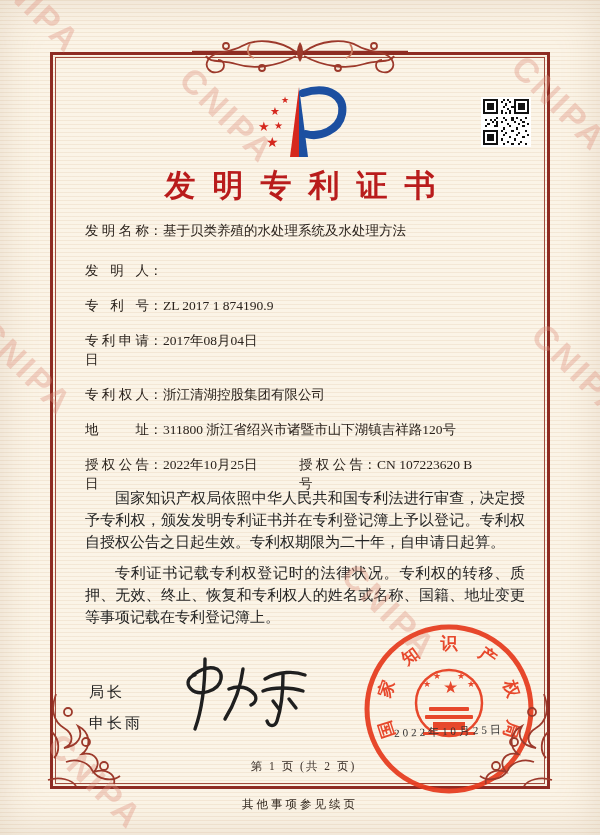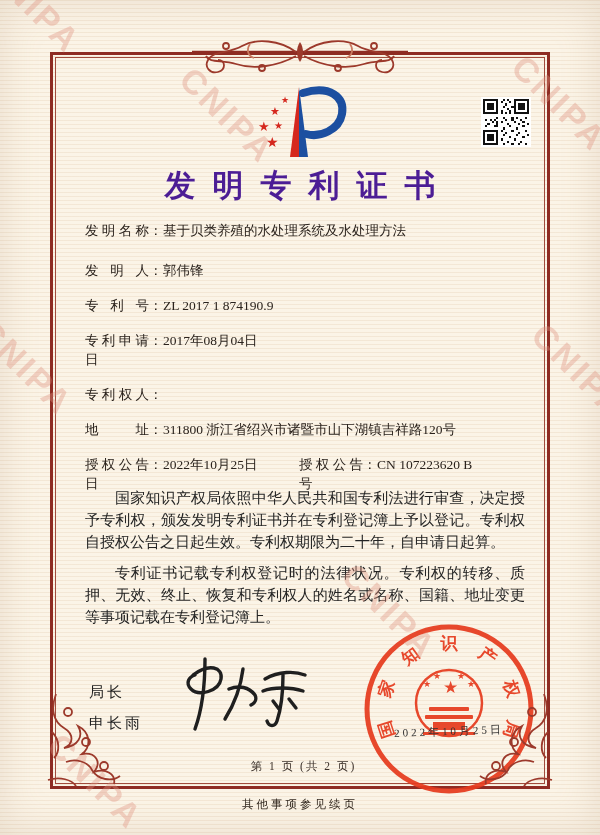--- a/index.html
+++ b/index.html
@@ -32,21 +32,21 @@
   .cert{
     position:absolute;left:50px;top:52px;width:494px;height:731px;
     border:3px solid #8e2c23;z-index:2;
   }
   .cert::before{content:"";position:absolute;inset:2px;border:1px solid #a14b3c;pointer-events:none;}
   
   .cert-number{position:absolute;left:32px;top:38px;font-size:13.5px;letter-spacing:1.5px;color:#2e2620;}
   .logo{position:absolute;left:197px;top:26px;width:100px;height:82px;}
   .qr{position:absolute;right:16px;top:42px;width:46px;height:46px;background:#fff;padding:2px;}
   .title{position:absolute;left:0;top:110px;width:100%;text-align:center;
-    font-size:31px;font-weight:bold;letter-spacing:17px;text-indent:17px;color:#4c1d95;}
+    font-size:31px;font-weight:bold;letter-spacing:17px;text-indent:17px;color:#b91c1c;}
   
   .fields{position:absolute;left:32px;top:166px;right:18px;font-size:13.5px;color:#2a221c;}
   .frow{display:flex;align-items:flex-start;margin-bottom:16px;line-height:19px;}
   .frow.first{margin-bottom:21px;}
   .flabel{width:64px;flex:none;text-align:justify;text-align-last:justify;}
   .fcolon{flex:none;width:13px;margin-right:1px;}
   .fvalue{flex:1;}
   .fvalue-fixed{flex:none;width:136px;}
   
   .paras{position:absolute;left:32px;top:432px;right:22px;font-size:15px;line-height:22px;text-align:justify;color:#242424;}
@@ -108,35 +108,35 @@
 
   <div class="fields">
     <div class="frow first">
       <span class="flabel">发明名称</span>
         <span class="fcolon">：</span>
       <span class="fvalue">基于贝类养殖的水处理系统及水处理方法</span>
     </div>
     <div class="frow">
       <span class="flabel">发明人</span>
         <span class="fcolon">：</span>
-      <span class="fvalue">郭伟锋</span>
     </div>
     <div class="frow">
       <span class="flabel">专利号</span>
         <span class="fcolon">：</span>
       <span class="fvalue">ZL 2017 1 874190.9</span>
     </div>
     <div class="frow">
       <span class="flabel">专利申请日</span>
         <span class="fcolon">：</span>
       <span class="fvalue">2017年08月04日</span>
     </div>
     <div class="frow">
       <span class="flabel">专利权人</span>
         <span class="fcolon">：</span>
+      <span class="fvalue">浙江清湖控股集团有限公司</span>
     </div>
     <div class="frow">
       <span class="flabel">地址</span>
         <span class="fcolon">：</span>
       <span class="fvalue">311800 浙江省绍兴市诸暨市山下湖镇吉祥路120号</span>
     </div>
     <div class="frow">
       <span class="flabel">授权公告日</span>
         <span class="fcolon">：</span>
       <span class="fvalue-fixed">2022年10月25日</span>

